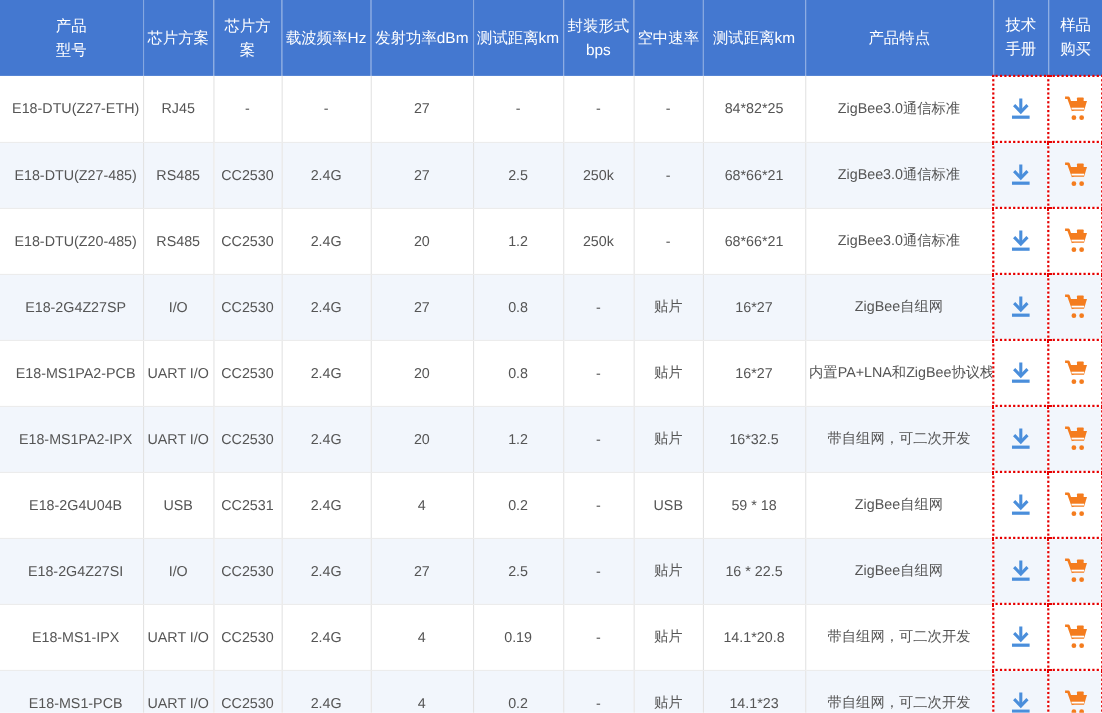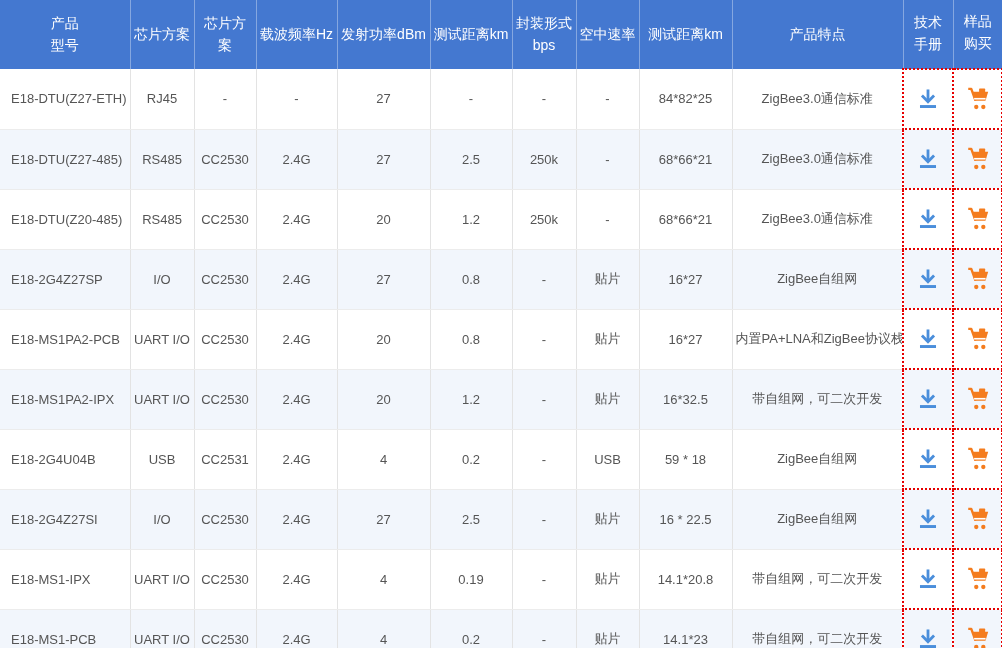--- a/index.html
+++ b/index.html
@@ -17,38 +17,38 @@
     font-size:14px;
     font-weight:normal;
     height:68px;
     text-align:center;
     vertical-align:middle;
     padding:0 3px;
     white-space:pre-line;
     border-right:1px solid rgba(255,255,255,0.35);
     line-height:1.55;
   }
-  thead th:last-child { border-right:none;font-family:Liberation Mono, monospace; }
+  thead th:last-child { border-right:none; }
 
   tbody td {
     height:58px;
     font-size:13px;
     color:#555555;
     text-align:center;
     vertical-align:middle;
     padding:0 3px;
     border-right:1px solid #e3e3e3;
     border-bottom:1px solid #ececec;
     background-clip:padding-box;
     white-space:nowrap;
     overflow:hidden;
   }
   tbody tr:nth-child(even) td { background-color:#f2f6fc; }
 
-  td.model-cell { text-align:left; padding-left:11px; }
+  td.model-cell { text-align:center; padding-left:11px; }
 
   td.red-cell {
     border:2px dotted #e60000;
     padding:0;
   }
 
   .icon-btn {
     display:inline-flex;
     align-items:center;
     justify-content:center;

